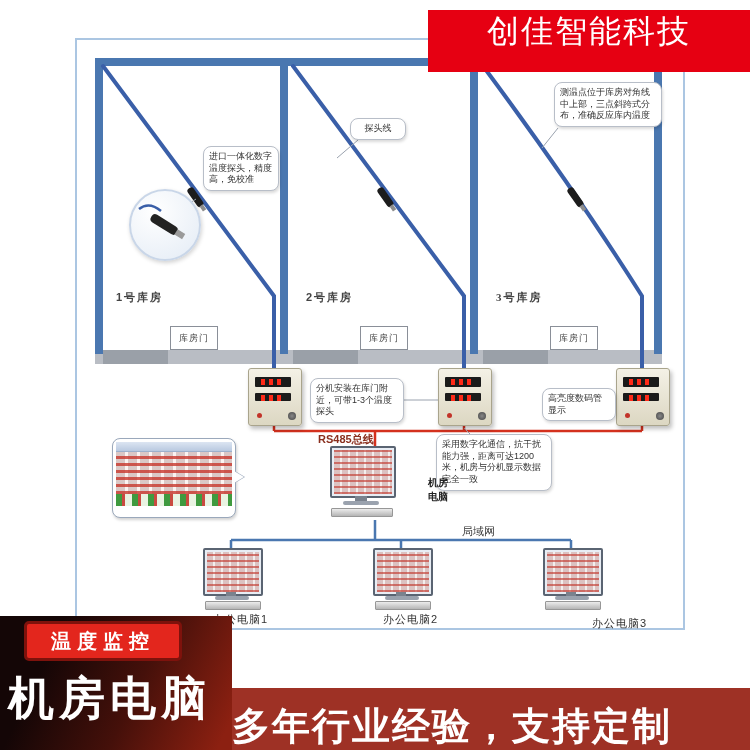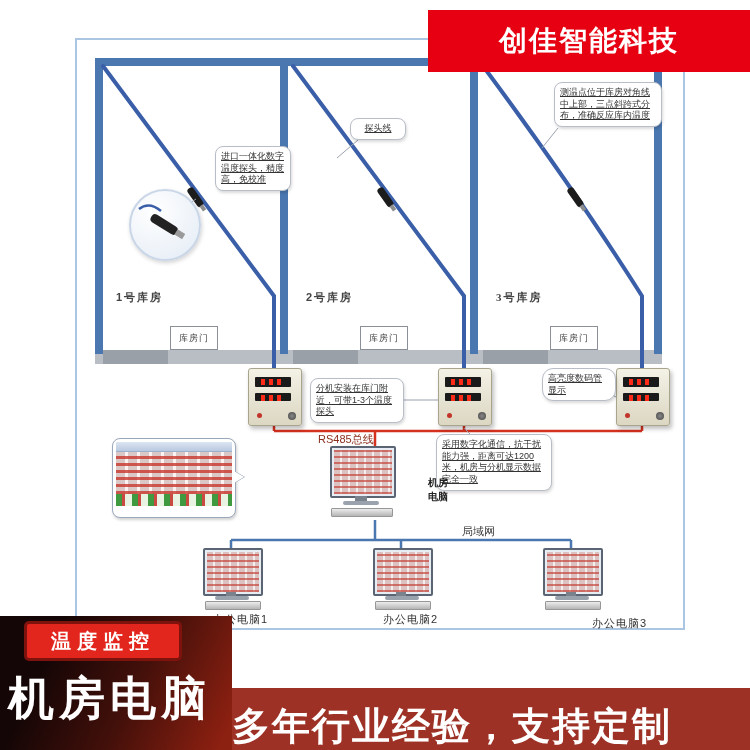--- a/index.html
+++ b/index.html
@@ -8,22 +8,22 @@
     background:#ffffff;
     font-family:"Liberation Sans","DejaVu Sans",sans-serif;
     color:#333;
   }
   .abs{position:absolute;}
 
   
   .top-banner{
     left:428px;top:10px;width:322px;height:62px;
     background:#e60012;z-index:30;
-    display:flex;align-items:center;justify-content:center;
-    color:#fff;font-size:28px;font-weight:bold;letter-spacing:2px;
+    display:flex;justify-content:center;
+    color:#fff;font-size:32px;font-weight:normal;letter-spacing:2px;
   }
 
   
   .frame{
     left:75px;top:38px;width:606px;height:588px;
     border:2px solid #abc6e2;z-index:1;background:#fff;
   }
 
   
   .wall{background:#4a77b0;z-index:3;}
@@ -37,21 +37,20 @@
     z-index:6;width:46px;height:22px;background:#fff;border:1px solid #8a8f98;
     font-size:9px;color:#444;display:flex;align-items:center;justify-content:center;
     letter-spacing:1px;
   }
 
   
   .bubble{
     z-index:12;background:#fff;border:1px solid #b8bec8;border-radius:8px;
     padding:4px 5px;font-size:9px;line-height:1.3;color:#333;
     box-shadow:1px 2px 3px rgba(0,0,0,.15);
-    text-decoration:underline;
   }
 
   
   .ctrl-box{
     z-index:8;width:52px;height:56px;
     background:linear-gradient(#f4f1e6,#dcd7c2);
     border:1px solid #a9a48c;border-radius:3px;
     box-shadow:2px 3px 4px rgba(0,0,0,.25);
   }
   .led-row{
@@ -119,21 +118,21 @@
       repeating-linear-gradient(0deg,rgba(200,55,45,.8) 0 3px,transparent 3px 7px),
       repeating-linear-gradient(90deg,rgba(120,70,70,.25) 0 9px,transparent 9px 12px);
   }
   .sw-status{
     height:12px;
     background-color:#e9f3e2;
     background-image:repeating-linear-gradient(90deg,#3f9a3f 0 6px,#c94a40 6px 9px,transparent 9px 16px);
   }
 
   .tag-label{z-index:12;font-size:11px;color:#333;}
-  .bus-label{color:#8a2f1e;font-weight:normal;padding-left:32px;}
+  .bus-label{color:#8a2f1e;font-weight:bold;padding-left:32px;}
   .pc-label{z-index:12;font-size:11px;color:#333;letter-spacing:1px;}
   .server-label{z-index:12;font-size:10px;color:#222;width:26px;line-height:1.35;font-weight:bold;}
 
   
   .footer-dark{
     left:0;top:616px;width:232px;height:134px;z-index:20;
     background:linear-gradient(115deg,#140606 22%,#45100a 58%,#8c2011 95%);
   }
   .badge{
     position:absolute;left:24px;top:5px;width:152px;height:34px;
@@ -216,25 +215,25 @@
 <div class="abs magnifier">
   <svg width="64" height="64">
     <path d="M8 18 Q18 10 30 20" stroke="#3a5fa8" stroke-width="2.5" fill="none"></path>
     <g transform="translate(34,34) rotate(32)">
       <rect x="-16" y="-4.5" width="30" height="9" rx="4" fill="#222"></rect>
       <rect x="13" y="-3" width="9" height="6" fill="#9a9a9a"></rect>
     </g>
   </svg>
 </div>
 
-<div class="abs bubble" style="left:203px;top:146px;width:64px;margin-left:12px;">进口一体化数字温度探头，精度高，免校准</div>
+<div class="abs bubble" style="left:203px;top:146px;width:64px;">进口一体化数字温度探头，精度高，免校准</div>
 <div class="abs bubble" style="left:350px;top:118px;width:44px;text-align:center;">探头线</div>
 <div class="abs bubble" style="left:554px;top:82px;width:96px;">测温点位于库房对角线中上部，三点斜跨式分布，准确反应库内温度</div>
 <div class="abs bubble" style="left:310px;top:378px;width:82px;">分机安装在库门附近，可带1-3个温度探头</div>
-<div class="abs bubble" style="left:542px;top:368px;width:62px;border-radius:11px;">高亮度数码管显示</div>
+<div class="abs bubble" style="left:542px;top:388px;width:62px;">高亮度数码管显示</div>
 <div class="abs bubble" style="left:436px;top:434px;width:104px;">采用数字化通信，抗干扰能力强，距离可达1200米，机房与分机显示数据完全一致</div>
 
 <div class="abs ctrl-box" style="left:248px;top:368px;">
   <div class="led-row" style="top:8px;"></div>
   <div class="led-row led-row2"></div>
   <div class="ctrl-knob"></div>
   <div class="ctrl-dot"></div>
 </div>
 <div class="abs ctrl-box" style="left:438px;top:368px;">
   <div class="led-row" style="top:8px;"></div>

